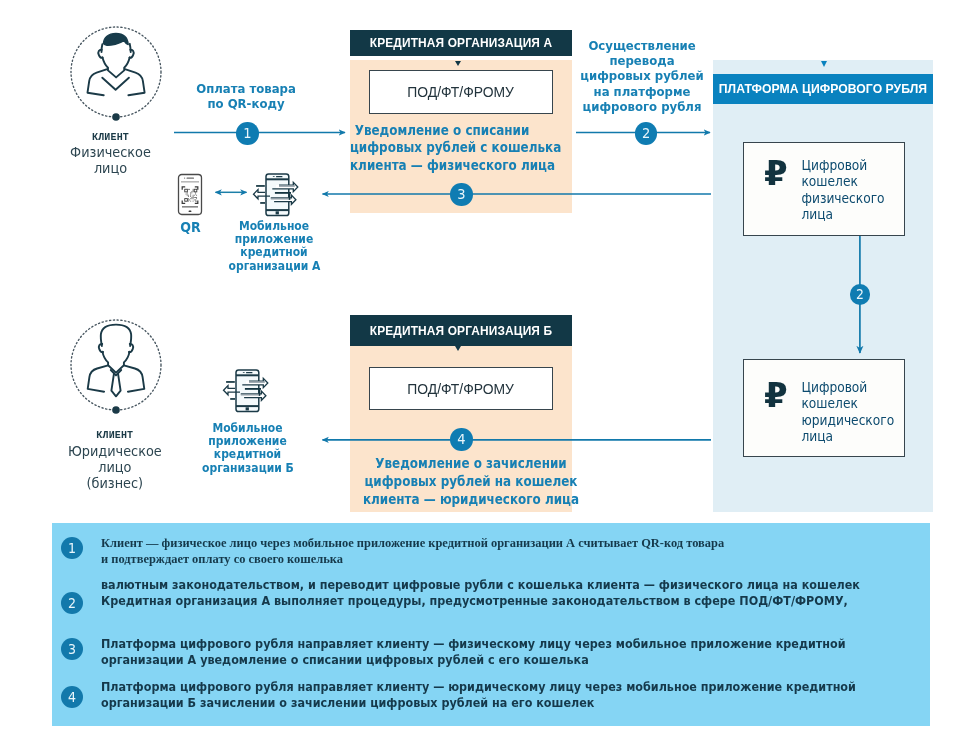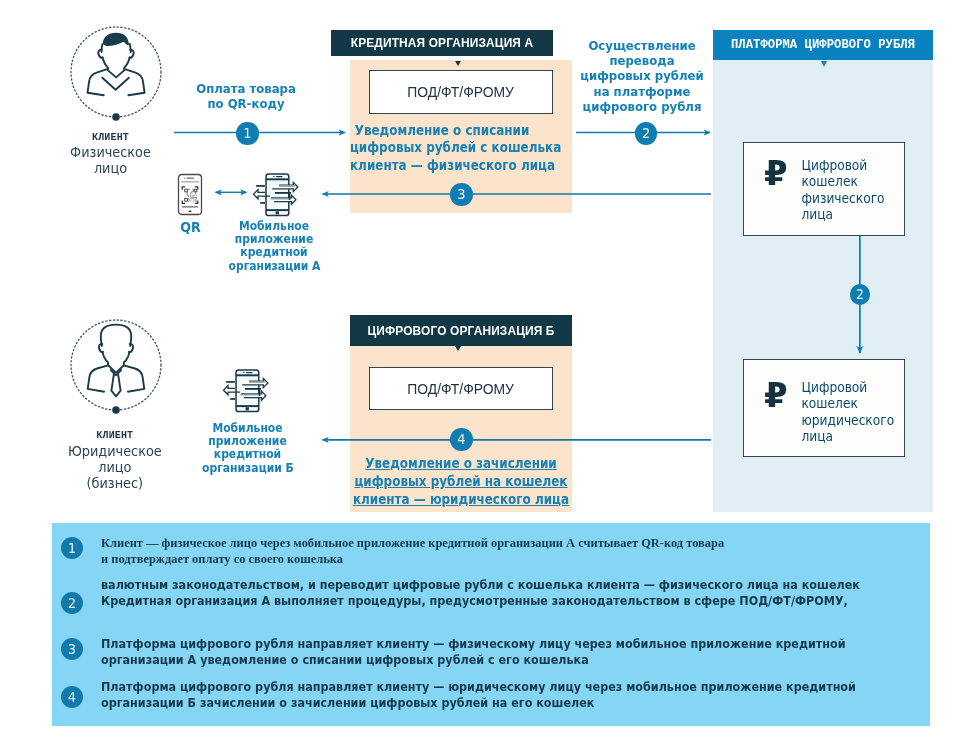--- a/index.html
+++ b/index.html
@@ -17,21 +17,21 @@
   .blue-tri{position:absolute;width:0;height:0;border-left:3.6px solid transparent;
             border-right:3.6px solid transparent;border-top:6px solid #0982bf;}
   .podbox{position:absolute;background:#fff;border:1.5px solid #37454d;
           display:flex;align-items:center;justify-content:center;
           font-family:"Liberation Sans",sans-serif;font-size:13.9px;color:#22333c;}
   .note{position:absolute;color:#1780b4;font-weight:bold;text-align:center;
         font-family:"DejaVu Sans Condensed","DejaVu Sans",sans-serif;font-size:13.3px;line-height:17.9px;white-space:nowrap;}
   .platform-panel{position:absolute;background:#e0eef5;}
   .platform-hdr{position:absolute;background:#0982bf;color:#fff;font-weight:bold;
         display:flex;align-items:center;justify-content:center;
-        font-family:Liberation Mono, monospace;font-size:12.2px;letter-spacing:.05px;}
+        font-family:Liberation Sans, sans-serif;font-size:12.2px;letter-spacing:.05px;margin-top:44px;}
   .wallet{position:absolute;background:#fdfdfb;border:1.5px solid #37454d;}
   .wallet .rub{position:absolute;left:20.3px;top:13px;font-family:"DejaVu Sans",sans-serif;
         font-weight:bold;font-size:34px;color:#12333f;line-height:1;}
   .wallet .wtxt{position:absolute;left:57.8px;top:14.2px;font-family:"DejaVu Sans Condensed","DejaVu Sans",sans-serif;
         font-size:13.6px;color:#0c4a6e;line-height:16.4px;white-space:nowrap;}
 
   
   .lbl-blue{position:absolute;color:#1780b4;font-weight:bold;text-align:center;
         font-family:"DejaVu Sans Condensed","DejaVu Sans",sans-serif;font-size:13.3px;line-height:17.5px;white-space:nowrap;}
   .client-title{position:absolute;text-align:center;color:#1b3a47;line-height:15.9px;font-size:13px;
@@ -56,42 +56,42 @@
 
 <div class="stage">
 
   <div class="platform-panel" style="left:713px;top:60px;width:220px;height:452px;"></div>
   <div class="platform-hdr" style="left:713px;top:30px;width:220px;height:30px;">
     <span>ПЛАТФОРМА ЦИФРОВОГО РУБЛЯ</span>
   </div>
   <div class="blue-tri" style="left:821.3px;top:60.5px;"></div>
 
   <div class="peach" style="left:350px;top:60px;width:222px;height:153px;"></div>
-  <div class="navy-hdr" style="left:331px;top:30px;width:222px;height:26px;">
+  <div class="navy-hdr" style="left:350px;top:30px;width:222px;height:26px;">
     <span>КРЕДИТНАЯ ОРГАНИЗАЦИЯ А</span>
   </div>
   <div class="navy-tri" style="left:455.1px;top:60.8px;"></div>
   <div class="podbox" style="left:368.6px;top:70.4px;width:182px;height:41.5px;">
     <span>ПОД/ФТ/ФРОМУ</span>
   </div>
   <div class="note" style="left:350px;top:121.5px;width:184px;">
     <div>Уведомление о списании</div>
     <div>цифровых рублей с кошелька</div>
     <div>клиента — физического лица</div>
   </div>
 
   <div class="peach" style="left:350px;top:345px;width:222px;height:167px;"></div>
   <div class="navy-hdr" style="left:350px;top:315px;width:222px;height:31px;">
-    <span>ЦИФРОВОГО ОРГАНИЗАЦИЯ Б</span>
+    <span>КРЕДИТНАЯ ОРГАНИЗАЦИЯ Б</span>
   </div>
   <div class="navy-tri" style="left:455.1px;top:345.6px;"></div>
   <div class="podbox" style="left:368.6px;top:366.8px;width:182px;height:41.5px;">
     <span>ПОД/ФТ/ФРОМУ</span>
   </div>
-  <div class="note" style="left:350px;top:454.7px;width:222px;text-decoration:underline;">
+  <div class="note" style="left:360px;top:454.7px;width:222px;">
     <div>Уведомление о зачислении</div>
     <div>цифровых рублей на кошелек</div>
     <div>клиента — юридического лица</div>
   </div>
 
   <div class="wallet" style="left:742.7px;top:141.8px;width:160px;height:92px;">
     <span class="rub">₽</span>
     <span class="wtxt">
       <span>Цифровой</span><br>
       <span>кошелек</span><br>

